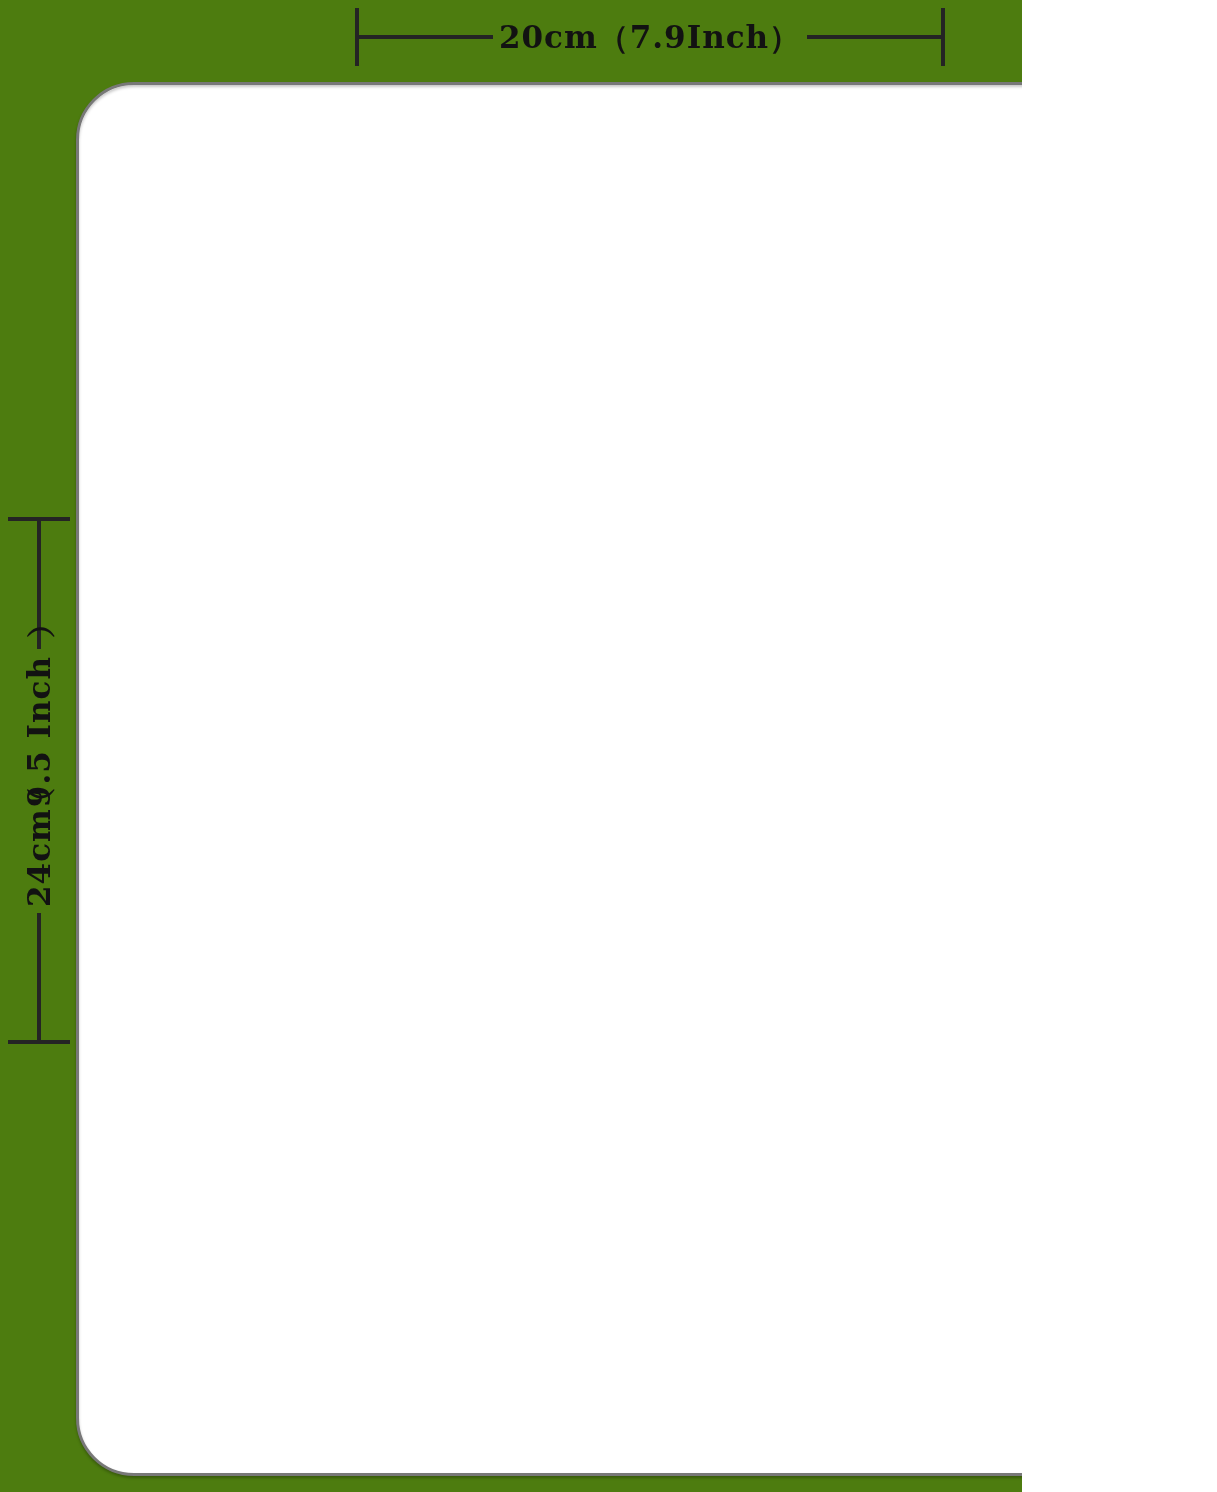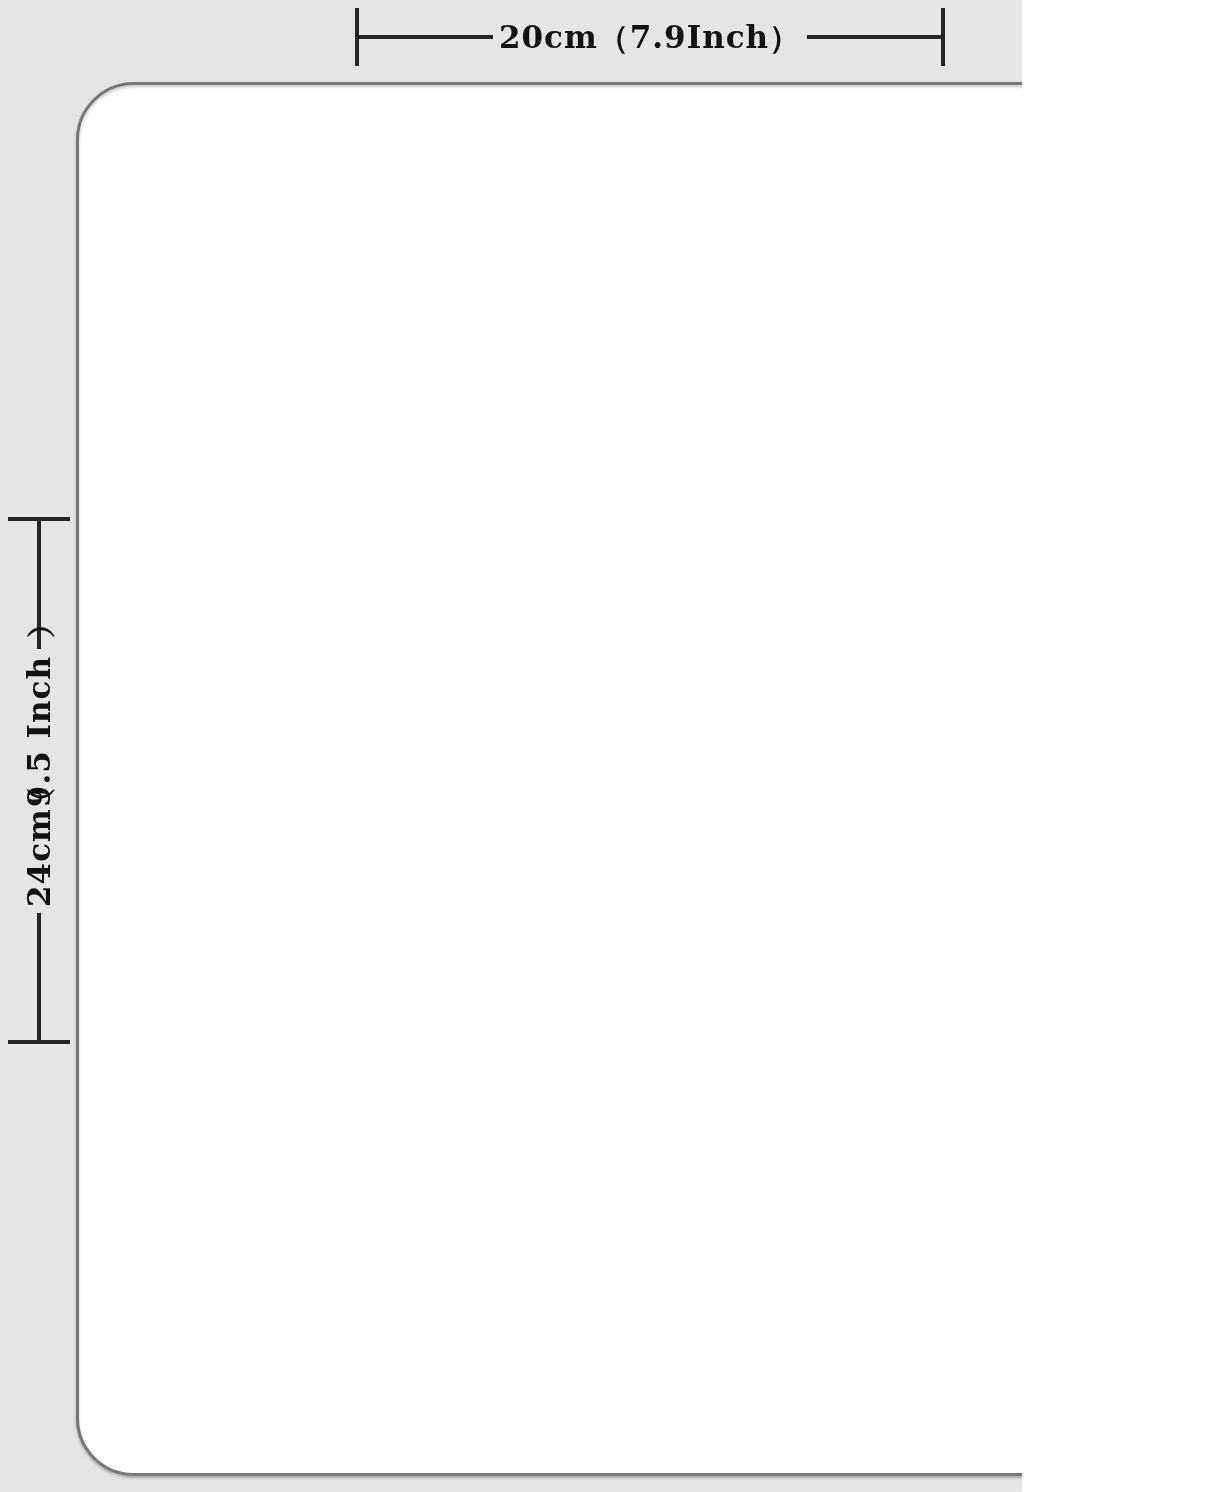--- a/index.html
+++ b/index.html
@@ -4,21 +4,21 @@
 <style>
   html, body {
     margin: 0;
     padding: 0;
     background: #ffffff;
   }
   .canvas {
     position: relative;
     width: 1022px;
     height: 1492px;
-    background: #e5e5e5;
+    background: #4d7c0f;
     overflow: hidden;
     font-family: "DejaVu Serif", serif;
   }
   
   .board {
     position: absolute;
     left: 76px;
     top: 82px;
     width: 1129px;
     height: 1394px;

